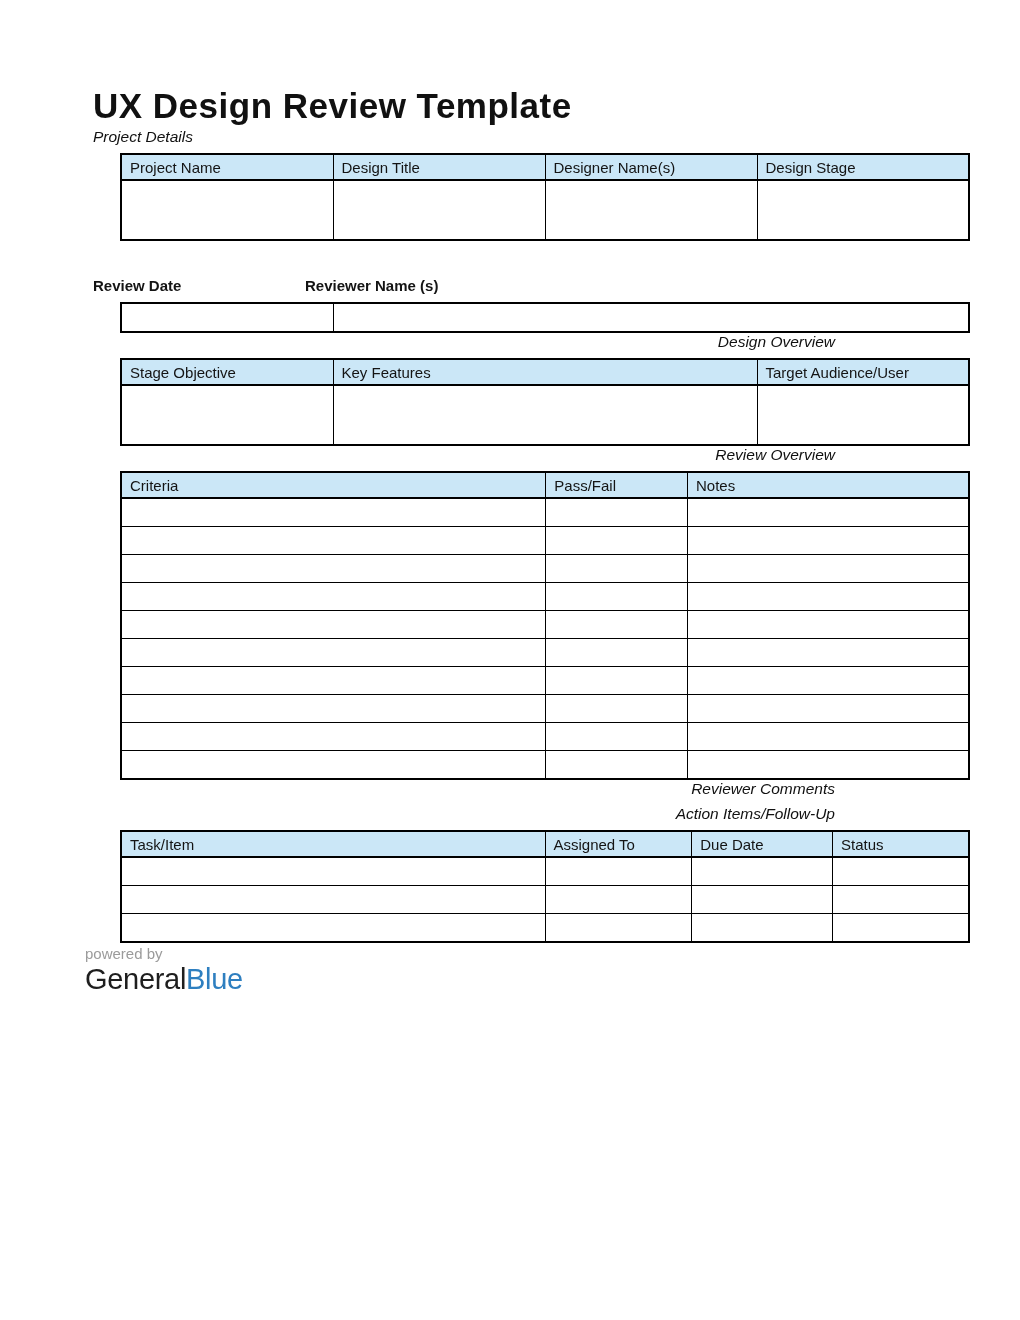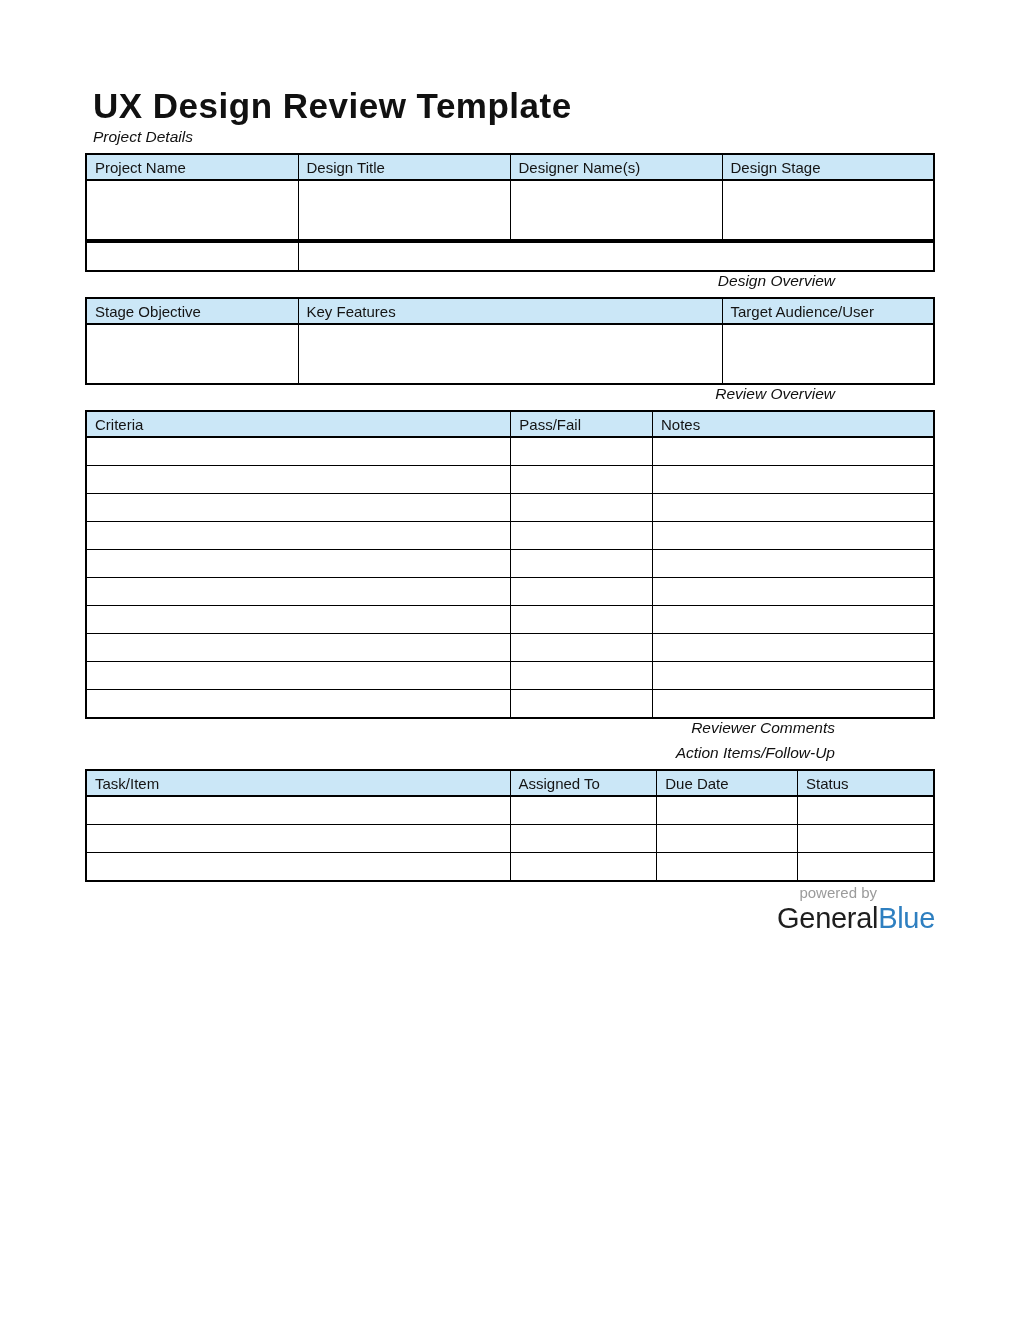--- a/index.html
+++ b/index.html
@@ -36,20 +36,21 @@
     color: #111111;
   }
   .mt-title   { margin-top: 28px; }
   .mt-section { margin-top: 27px; text-align: right; }
 
   table.t {
     width: 850px;
     border-collapse: collapse;
     border: 2px solid var(--table-border, #000000);
     table-layout: fixed;
+    margin-left: 35px;
   }
   table.t th,
   table.t td {
     border: 1px solid var(--table-border, #000000);
     padding: 0 8px;
     font-size: 15px;
     text-align: left;
     vertical-align: middle;
     overflow: hidden;
     white-space: nowrap;
@@ -73,21 +74,21 @@
     font-size: 15px;
     font-weight: 700;
     line-height: 18px;
     padding-left: 8px;
   }
   .label-row .lbl.w25 { width: 212px; box-sizing: border-box; }
 
   .footer {
     width: 850px;
     margin-top: 2px;
-    text-align: right;
+    text-align: left;
   }
   .powered-by {
     font-size: 15px;
     line-height: 18px;
     color: var(--powered-by-gray, #9b9b9b);
     padding-right: 58px;
   }
   .brand {
     font-size: 29px;
     line-height: 33px;
@@ -122,20 +123,24 @@
     <tbody>
       <tr class="row-tall">
         <td></td>
         <td></td>
         <td></td>
         <td></td>
       </tr>
     </tbody>
   </table>
 
+  <div class="label-row">
+    <span class="lbl w25">Review Date</span>
+    <span class="lbl">Reviewer Name (s)</span>
+  </div>
   <table class="t">
     <colgroup>
       <col style="width:25%">
         <col style="width:75%">
     </colgroup>
     <tbody>
       <tr class="row-thin">
         <td></td>
         <td></td>
       </tr>

